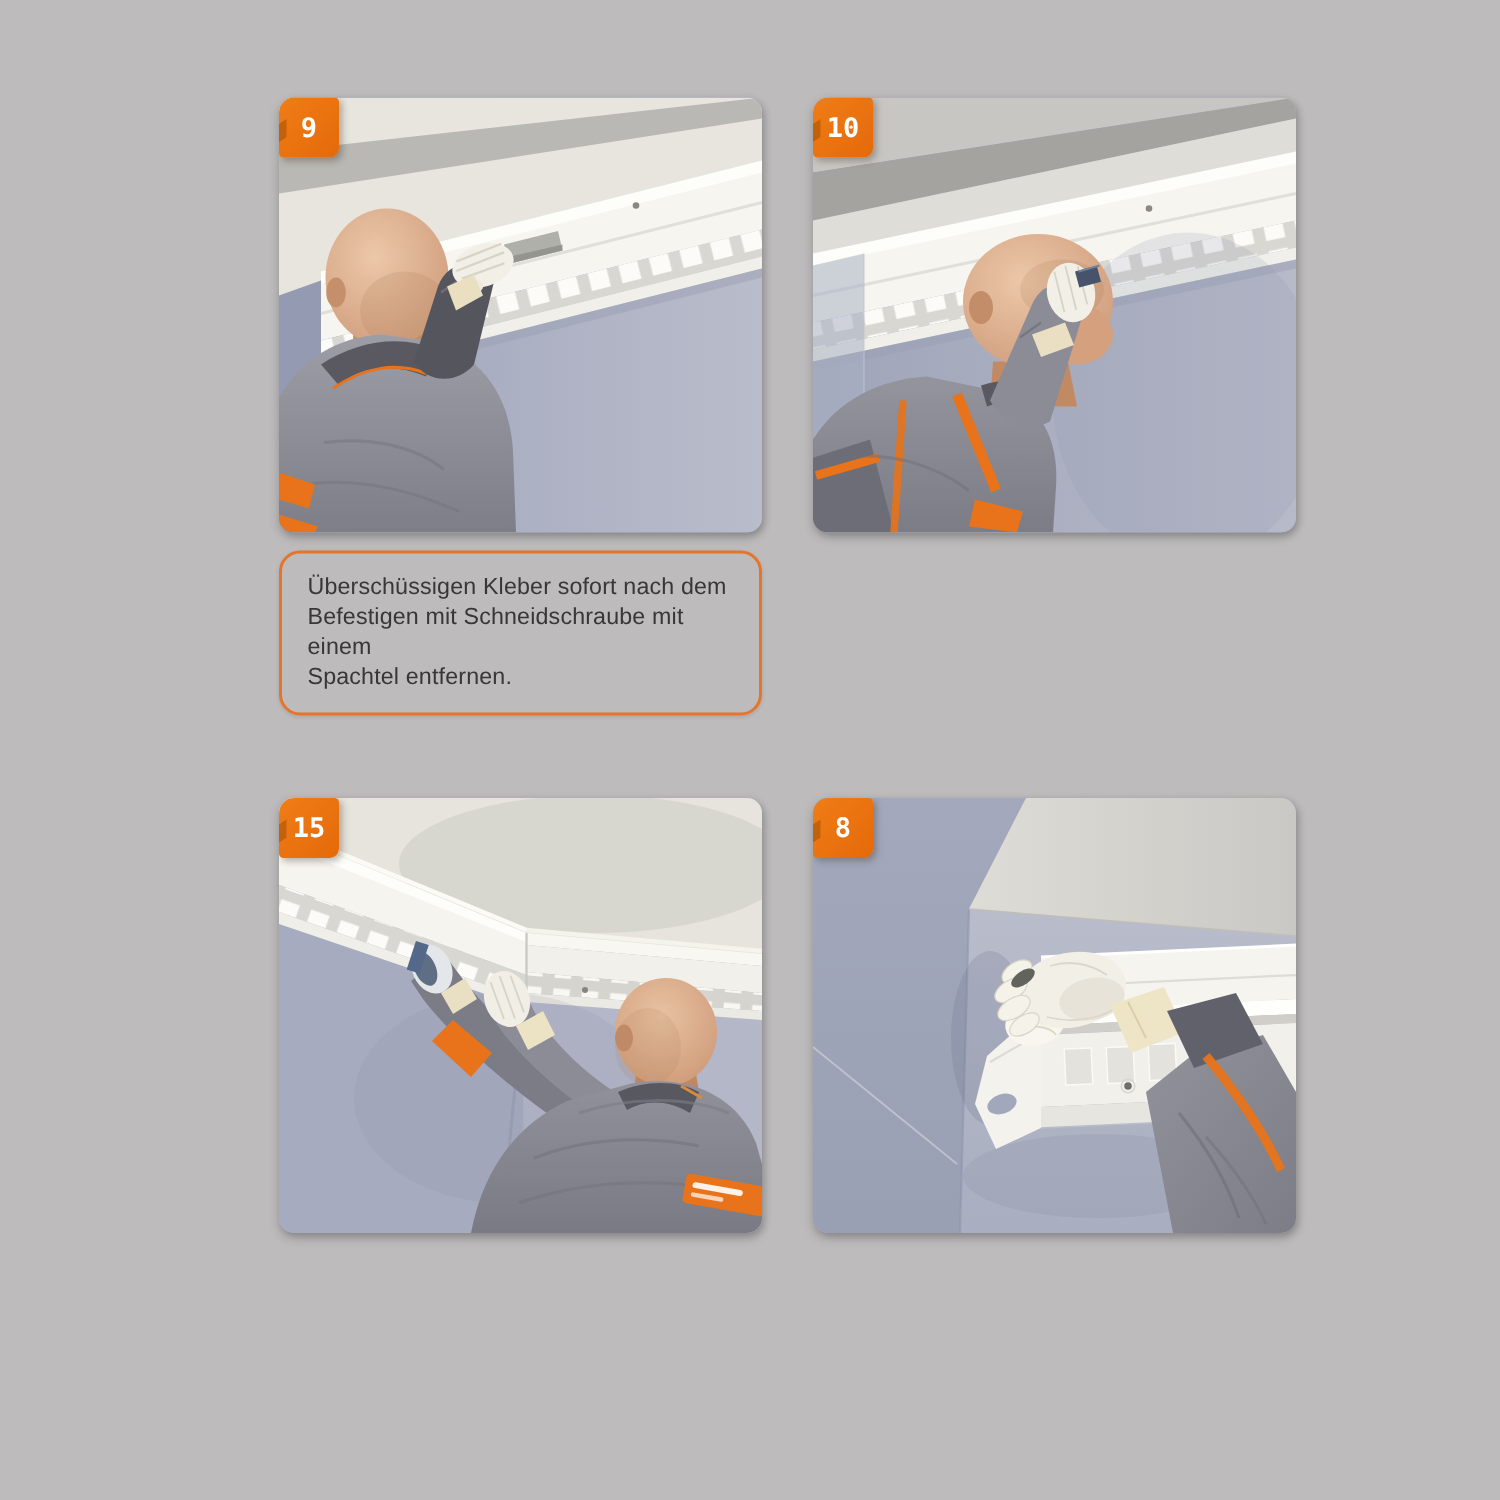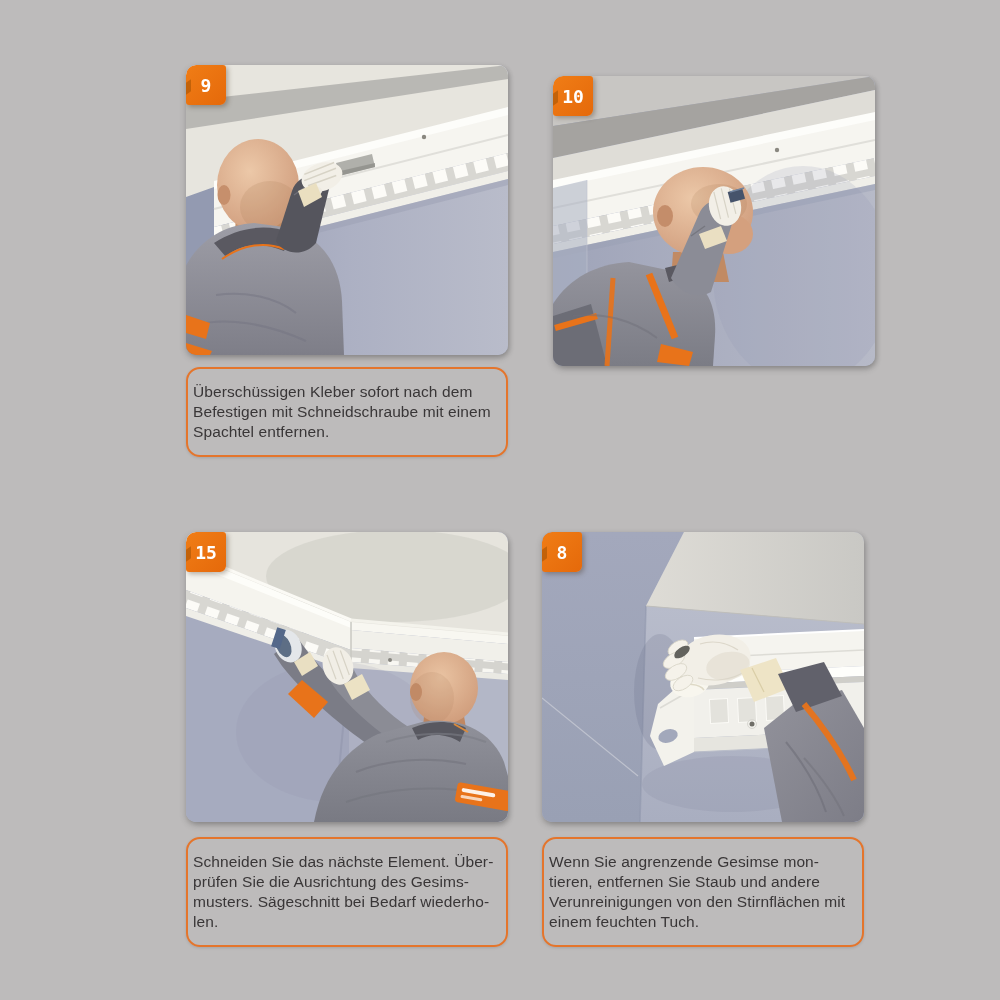--- a/index.html
+++ b/index.html
@@ -29,21 +29,21 @@
     font-family:"DejaVu Sans Mono", monospace;
     box-shadow:2px 2px 5px rgba(60,40,20,.35);
   }
   .badge::before{
     content:"";position:absolute;left:0;top:16px;width:5px;height:12px;
     background:#b85c08;transform:skewY(-34deg);opacity:.8;
   }
   .caption{
     margin-top:12px;width:322px;box-sizing:border-box;
     border:2px solid #e4752c;border-radius:14px;
-    padding:13px 5px;
+    padding:13px 17px;
     color:#393637;font-size:15.5px;line-height:20px;letter-spacing:.1px;
     box-shadow:0 1px 3px rgba(0,0,0,.12);
     background:transparent;
   }
   .row2 .caption{margin-top:15px;}
   .caption p{margin:0;white-space:pre-line;}
 </style>
 </head>
 <body>
 
@@ -111,21 +111,21 @@
       </div>
     </figure>
     <div class="caption">
       <p>Überschüssigen Kleber sofort nach dem
 Befestigen mit Schneidschraube mit einem
 Spachtel entfernen.</p>
     </div>
   </section>
 
   <section class="step col2 row1">
-    <figure class="photo" style="margin:11px">
+    <figure class="photo" style="margin:0">
       <svg viewBox="0 0 322 290" preserveAspectRatio="none" aria-hidden="true">
         <defs>
           <linearGradient id="g10wall" x1="0" y1="0" x2="1" y2="0">
             <stop offset="0" stop-color="#9fa4b9"></stop>
               <stop offset="1" stop-color="#b7bac8"></stop>
           </linearGradient>
           <radialGradient id="g10skin" cx=".4" cy=".35" r=".95">
             <stop offset="0" stop-color="#ecc8a8"></stop>
               <stop offset=".7" stop-color="#d2a080"></stop>
               <stop offset="1" stop-color="#b98762"></stop>
@@ -250,26 +250,20 @@
         <g transform="translate(272,250) rotate(10)">
           <rect width="56" height="20" rx="3" fill="#e8731a"></rect>
           <rect x="5" y="5" width="34" height="4" rx="2" fill="#ffffff" opacity=".9"></rect>
           <rect x="5" y="12" width="22" height="3" rx="1.5" fill="#ffffff" opacity=".7"></rect>
         </g>
       </svg>
       <div class="badge">
         <span>15</span>
       </div>
     </figure>
-    <div class="caption">
-      <p>Schneiden Sie das nächste Element. Über-
-prüfen Sie die Ausrichtung des Gesims-
-musters. Sägeschnitt bei Bedarf wiederho-
-len.</p>
-    </div>
   </section>
 
   <section class="step col2 row2">
     <figure class="photo" style="margin:0">
       <svg viewBox="0 0 322 290" preserveAspectRatio="none" aria-hidden="true">
         <defs>
           <linearGradient id="g12ceil" x1="0" y1="0" x2="1" y2="0">
             <stop offset="0" stop-color="#dedcd6"></stop>
               <stop offset="1" stop-color="#c9c8c4"></stop>
           </linearGradient>
@@ -333,21 +327,15 @@
         <polygon points="252,172 300,158 322,196 322,290 240,290 222,196" fill="url(#g12jac)"></polygon>
         <polygon points="236,142 282,130 300,164 254,180" fill="#61616b"></polygon>
         <path d="M 262,172 C 282,196 300,222 312,248" stroke="#e8731a" stroke-width="6" fill="none" opacity=".95"></path>
         <path d="M 244,210 C 262,232 276,256 284,280" stroke="#6e6e78" stroke-width="2" fill="none" opacity=".6"></path>
         <path d="M 262,226 C 280,246 294,266 302,284" stroke="#6e6e78" stroke-width="2" fill="none" opacity=".45"></path>
       </svg>
       <div class="badge">
         <span>8</span>
       </div>
     </figure>
-    <div class="caption">
-      <p>Wenn Sie angrenzende Gesimse mon-
-tieren, entfernen Sie Staub und andere
-Verunreinigungen von den Stirnflächen mit
-einem feuchten Tuch.</p>
-    </div>
   </section>
 
 </div>
 
 </body></html>

